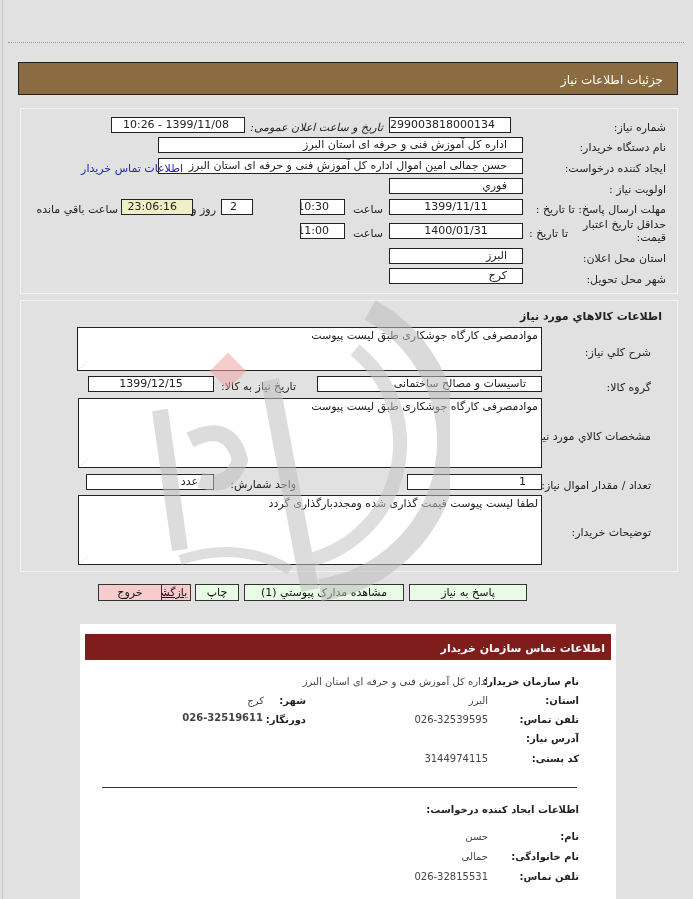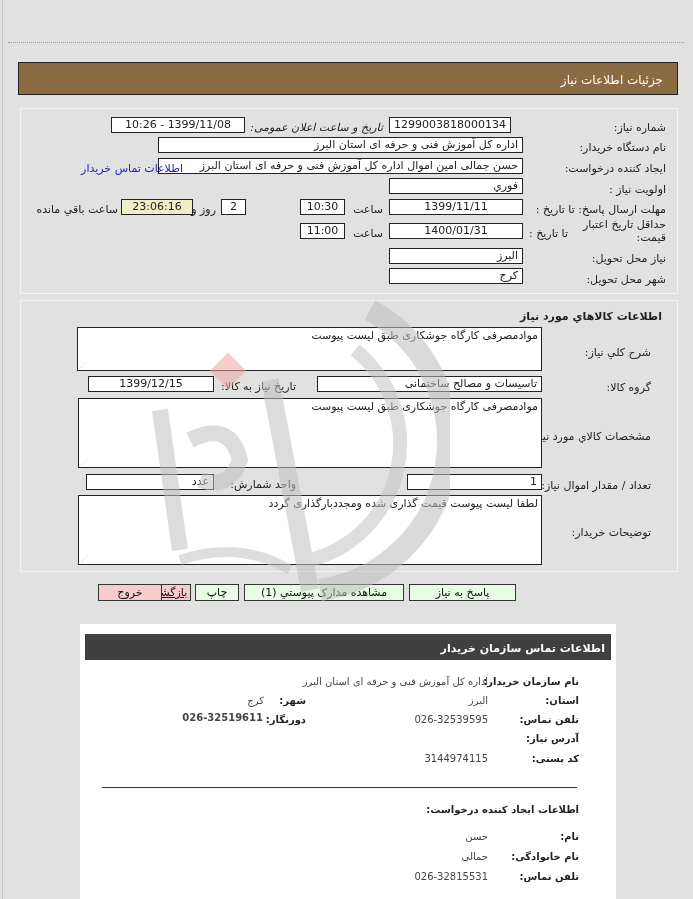--- a/index.html
+++ b/index.html
@@ -19,21 +19,21 @@
       color: #fff; font-size: 12px; direction: rtl;
       padding: 10px 14px 0 0;
     }
     .panel {
       position: absolute; border: 1px solid #f4f4f4; background: #e1e1e1;
     }
     .lbl { position: absolute; direction: rtl; text-align: right; font-size: 11px; color: #222; white-space: nowrap; }
     .fld {
       position: absolute; background: #fff; border: 1px solid #222;
       height: 16px; font-size: 11px; line-height: 14px; direction: rtl;
-      padding: 0 4px; white-space: nowrap; overflow: hidden; color: #222;
+      padding: 0 15px; white-space: nowrap; overflow: hidden; color: #222;
     }
     .fld.c { text-align: center; }
     .fld.l { text-align: left; direction: ltr; }
     .fld.yellow { background: #eeeec7; }
     .ta {
       position: absolute; background: #fff; border: 1px solid #222;
       direction: rtl; padding: 1px 3px; font-size: 11px; color: #222;
     }
     .ta .grip { position: absolute; left: 2px; bottom: 1px; font-size: 7px; color: #bbb; direction: ltr; }
     .link { color: #2323b5; }
@@ -43,21 +43,21 @@
       text-align: center; line-height: 15px; direction: rtl; cursor: pointer;
     }
     .btn.green { background: #e8fbe4; }
     .btn.pink { background: #f8cccc; }
     .btn.pink span { text-decoration: underline; }
     .card {
       position: absolute; left: 80px; top: 624px; width: 536px; height: 275px; background: #fff;
     }
     .card-header {
       position: absolute; left: 5px; top: 10px; width: 526px; height: 26px;
-      background: #404040; color: #fff; font-weight: bold; font-size: 11px;
+      background: #7f1d1d; color: #fff; font-weight: bold; font-size: 11px;
       direction: rtl; padding: 8px 6px 0 0;
     }
     .clbl { position: absolute; direction: rtl; font-weight: bold; font-size: 10px; color: #222; white-space: nowrap; text-align: right; }
     .cval { position: absolute; direction: rtl; font-size: 10px; color: #444; white-space: nowrap; text-align: right; }
     .hr { position: absolute; left: 22px; top: 163px; width: 475px; height: 1px; background: #333; }
     .watermark { position: absolute; left: 120px; top: 290px; width: 330px; height: 320px; pointer-events: none; opacity: 0.55; }
   </style>
 </head>
 <body>
 
@@ -94,21 +94,21 @@
 <div class="fld c yellow" style="left:121px; top:199px; width:72px;">23:06:16</div>
 <span class="lbl" style="right:575px; top:203px;">ساعت باقي مانده</span>
 
 <span class="lbl" style="right:27px; top:218px;">حداقل تاریخ اعتبار</span>
 <span class="lbl" style="right:27px; top:231px;">قیمت:</span>
 <span class="lbl" style="right:125px; top:227px;">تا تاریخ :</span>
 <div class="fld c" style="left:389px; top:223px; width:134px;">1400/01/31</div>
 <span class="lbl" style="right:310px; top:227px;">ساعت</span>
 <div class="fld c" style="left:300px; top:223px; width:45px;">11:00</div>
 
-<span class="lbl" style="right:27px; top:252px;">نياز محل تحویل:</span>
+<span class="lbl" style="right:27px; top:252px;">استان محل اعلان:</span>
 <div class="fld" style="left:389px; top:248px; width:134px;">البرز</div>
 
 <span class="lbl" style="right:27px; top:273px;">شهر محل تحویل:</span>
 <div class="fld" style="left:389px; top:268px; width:134px;">کرج</div>
 
 <div class="panel" style="left:20px; top:300px; width:658px; height:272px;"></div>
 
 <span class="lbl bold" style="right:31px; top:310px;">اطلاعات کالاهاي مورد نياز</span>
 
 <span class="lbl" style="right:42px; top:346px;">شرح کلي نياز:</span>
@@ -132,21 +132,21 @@
 <div class="fld l" style="left:407px; top:474px; width:135px; text-align:right;"><span>1</span></div>
 <span class="lbl" style="right:397px; top:478px;">واحد شمارش:</span>
 <div class="fld" style="left:86px; top:474px; width:128px;">عدد</div>
 
 <span class="lbl" style="right:42px; top:526px;">توضیحات خریدار:</span>
 <div class="ta" style="left:78px; top:495px; width:464px; height:70px;">
   <span>لطفا لیست پیوست قیمت گذاری شده ومجددبارگذاری گردد</span>
   <span class="grip">⋰</span>
 </div>
 
-<div class="btn green" style="left:409px; top:584px; width:107px;">پاسخ به نیاز</div>
+<div class="btn green" style="left:409px; top:584px; width:118px;">پاسخ به نیاز</div>
 <div class="btn green" style="left:244px; top:584px; width:160px;">مشاهده مدارک پیوستي (1)</div>
 <div class="btn green" style="left:195px; top:584px; width:44px;">چاپ</div>
 <div class="btn pink" style="left:146px; top:584px; width:45px;"><span>بازگشت</span></div>
 <div class="btn pink" style="left:98px; top:584px; width:64px;">خروج</div>
 
 <svg class="watermark" viewBox="0 0 330 320">
   <path d="M250 20 A150 150 0 0 1 200 300" stroke="#bdbdbd" stroke-width="22" fill="none"></path>
   <path d="M235 60 A120 120 0 0 1 190 270" stroke="#c4c4c4" stroke-width="14" fill="none"></path>
   <path d="M150 90 L190 300" stroke="#c0c0c0" stroke-width="18" fill="none"></path>
   <path d="M40 120 L60 260" stroke="#c0c0c0" stroke-width="16" fill="none"></path>

